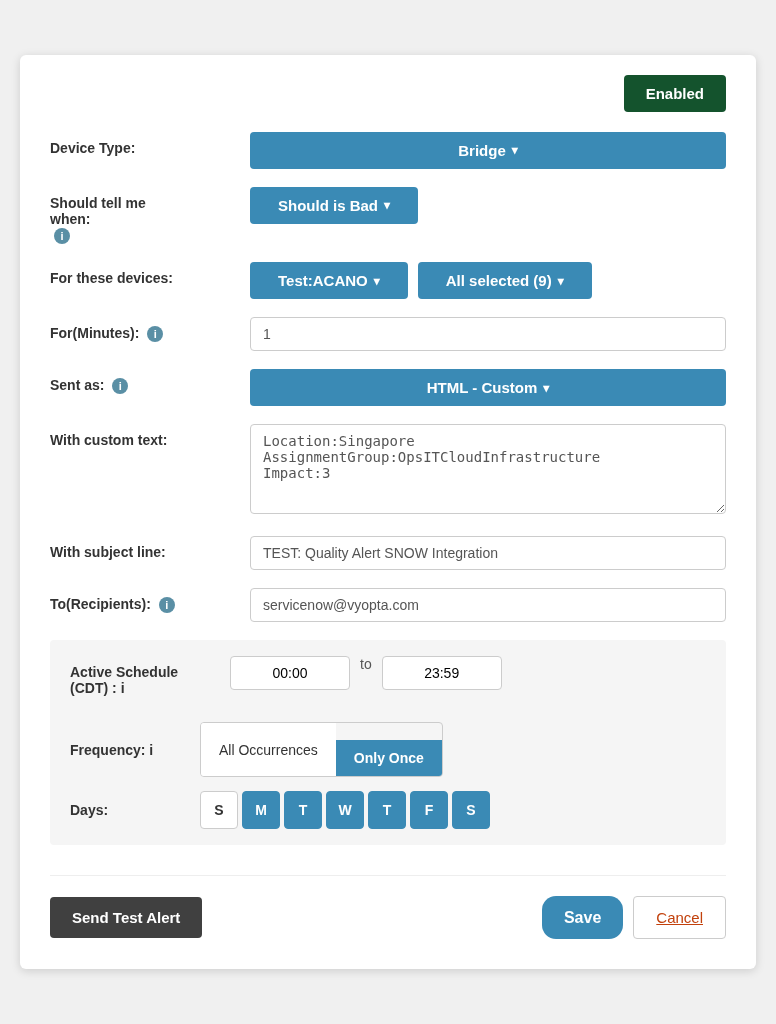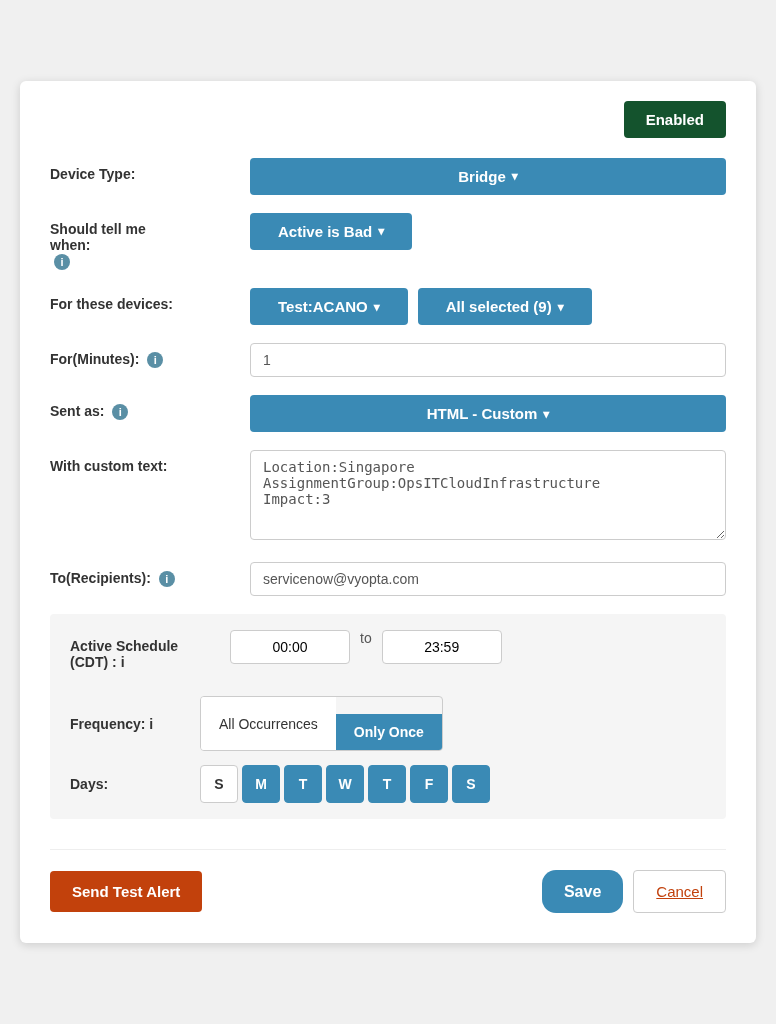--- a/index.html
+++ b/index.html
@@ -196,21 +196,21 @@
     }
     .bottom-bar {
       display: flex;
       justify-content: space-between;
       align-items: center;
       margin-top: 30px;
       padding-top: 20px;
       border-top: 1px solid #eee;
     }
     .btn-send-test {
-      background: #c2410c;
+      background: #404040;
       color: #fff;
       border: none;
       border-radius: 4px;
       padding: 12px 22px;
       font-size: 15px;
       font-weight: bold;
       cursor: pointer;
     }
     .bottom-right {
       display: flex;
@@ -265,21 +265,21 @@
   </div>
 
   <div class="form-row">
     <div class="form-label">
       <div>Should tell me</div>
       <div>when:</div>
       <span class="info-icon">i</span>
     </div>
     <div class="form-control-area">
       <button class="btn-dropdown">
-        <span>Active is Bad</span>
+        <span>Should is Bad</span>
         <span class="arrow">▾</span>
       </button>
     </div>
   </div>
 
   <div class="form-row">
     <div class="form-label">For these devices:</div>
     <div class="form-control-area">
       <div class="devices-row">
         <button class="btn-dropdown">
@@ -319,20 +319,26 @@
 
   <div class="form-row">
     <div class="form-label">With custom text:</div>
     <div class="form-control-area">
       <textarea class="textarea-custom" style="">Location:Singapore
 AssignmentGroup:OpsITCloudInfrastructure
 Impact:3</textarea>
     </div>
   </div>
 
+  <div class="form-row">
+    <div class="form-label">With subject line:</div>
+    <div class="form-control-area">
+      <input type="text" class="input-text" value="TEST: Quality Alert SNOW Integration" style="">
+    </div>
+  </div>
 
   <div class="form-row">
     <div class="form-label">
       <span>To(Recipients):</span>
       <span class="info-icon">i</span>
     </div>
     <div class="form-control-area">
       <input type="text" class="input-text" value="servicenow@vyopta.com" style="">
     </div>
   </div>

